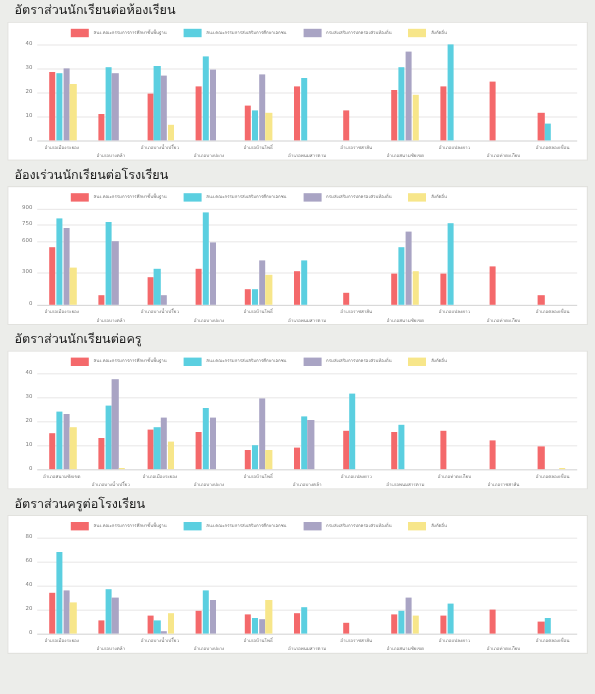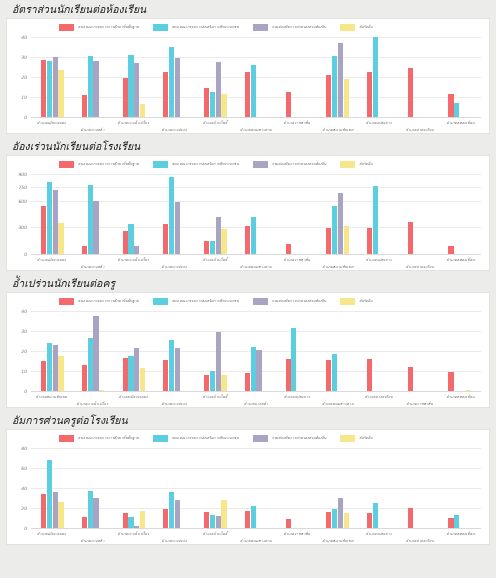--- a/index.html
+++ b/index.html
@@ -5,21 +5,21 @@
   * { box-sizing: border-box; }
   html, body {
     margin: 0; padding: 0;
     width: 496px; height: 578px;
     background: #ecedea;
     font-family: "DejaVu Sans", "Liberation Sans", sans-serif;
     overflow: hidden;
   }
   .page { width: 496px; height: 578px; padding: 0 6px; }
 
-  .chart-block { margin-bottom: 3px; font-style: italic; }
+  .chart-block { margin-bottom: 3px; }
 
   .chart-title {
     font-size: 10.5px;
     color: #1a1a1a;
     font-weight: 500;
     padding: 3px 0 3px 6px;
     letter-spacing: 0px;
     line-height: 12px;
   }
 
@@ -421,21 +421,21 @@
                 <span class="xlab">อำเภอท่าตะเกียบ</span>
               </div>
               <div class="xlab-cell">
                 <span class="xlab">อำเภอคลองเขื่อน</span>
               </div>
             </div>
           </div>
         </div>
       </div>
       <div class="chart-block">
-        <div class="chart-title">อัำเปร่วนนักเรียนต่อครู</div>
+        <div class="chart-title">อัตราส่วนนักเรียนต่อครู</div>
         <div class="panel">
           <div class="legend">
             <div class="legend-item">
               <span class="legend-swatch" style="background: rgb(244, 105, 107);"></span>
               <span class="legend-label">สนง.คณะกรรมการการศึกษาขั้นพื้นฐาน</span>
             </div>
             <div class="legend-item">
               <span class="legend-swatch" style="background: rgb(91, 207, 224);"></span>
               <span class="legend-label">สนง.คณะกรรมการส่งเสริมการศึกษาเอกชน</span>
             </div>
@@ -563,21 +563,21 @@
                 <span class="xlab">อำเภอราชสาส์น</span>
               </div>
               <div class="xlab-cell">
                 <span class="xlab">อำเภอคลองเขื่อน</span>
               </div>
             </div>
           </div>
         </div>
       </div>
       <div class="chart-block">
-        <div class="chart-title">อัมการศ่วนครูต่อโรงเรียน</div>
+        <div class="chart-title">อัตราส่วนครูต่อโรงเรียน</div>
         <div class="panel">
           <div class="legend">
             <div class="legend-item">
               <span class="legend-swatch" style="background: rgb(244, 105, 107);"></span>
               <span class="legend-label">สนง.คณะกรรมการการศึกษาขั้นพื้นฐาน</span>
             </div>
             <div class="legend-item">
               <span class="legend-swatch" style="background: rgb(91, 207, 224);"></span>
               <span class="legend-label">สนง.คณะกรรมการส่งเสริมการศึกษาเอกชน</span>
             </div>

